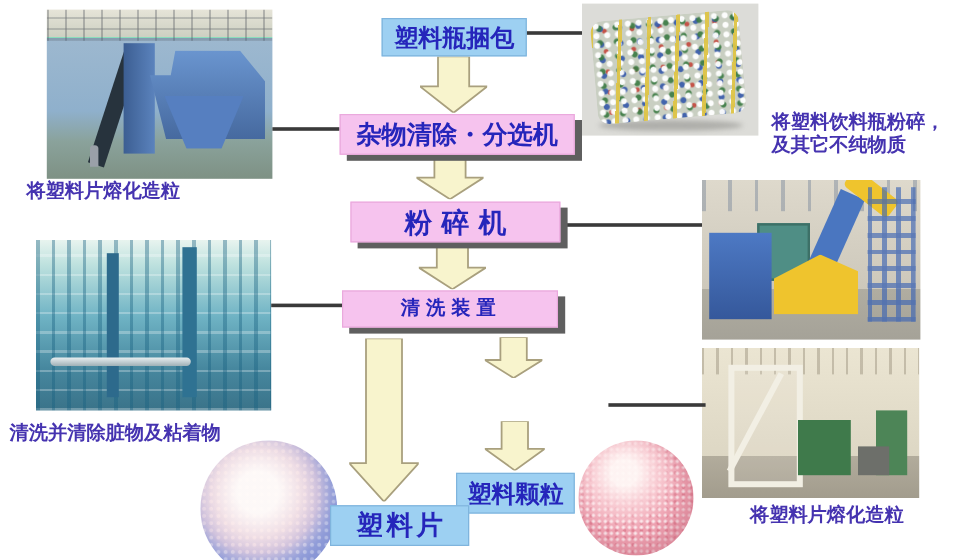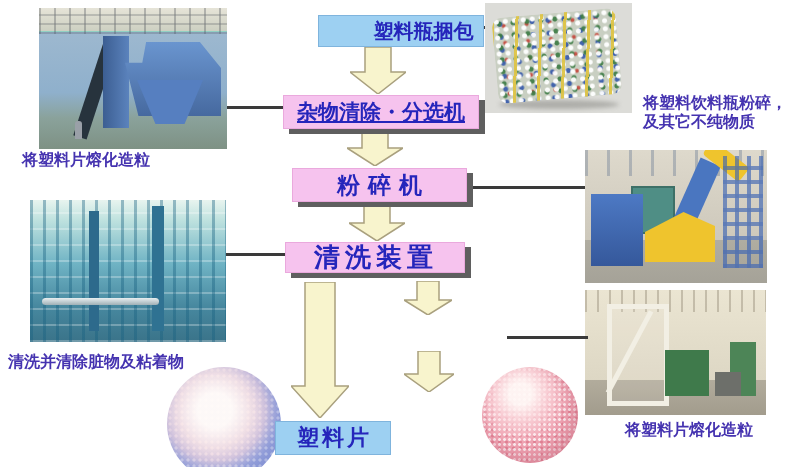--- a/index.html
+++ b/index.html
@@ -13,21 +13,20 @@
     font-weight:bold;color:var(--box-text,#2525bb);text-align:center;white-space:nowrap;
   }
   .process-box{
     background:var(--process-box,#f6c3ee);
     border:1px solid #eaa9dd;
     box-shadow:6px 5px 0 var(--shadow,#5f5f5f);
   }
   .io-box{
     background:var(--io-box,#9dd0f2);
     border:1px solid #7fb4dd;
-    padding-left:45px;
   }
   
   .arrow{position:absolute;}
   .arrow polygon{fill:var(--arrow-fill,#f8f4cd);stroke:var(--arrow-stroke,#a9a07e);stroke-width:1.5;}
   
   .connector{position:absolute;height:3px;background:var(--connector,#3a3a3a);}
   
   .caption{
     position:absolute;font-weight:bold;font-size:16px;line-height:19px;
     color:var(--caption-text,#4533b0);white-space:nowrap;
@@ -178,23 +177,24 @@
     <polygon points="14,0 44,0 44,104 58,104 29,136 0,104 14,104"></polygon>
   </svg>
   <svg class="arrow" style="left:404px;top:281px;" width="48" height="34">
     <polygon points="13,0 35,0 35,19 48,19 24,34 0,19 13,19"></polygon>
   </svg>
   <svg class="arrow" style="left:404px;top:351px;" width="50" height="41">
     <polygon points="14,0 36,0 36,23 50,23 25,41 0,23 14,23"></polygon>
   </svg>
 
   <div class="fbox io-box" style="left:318px;top:15px;width:119px;height:30px;font-size:20px;">塑料瓶捆包</div>
-  <div class="fbox process-box" style="left:283px;top:95px;width:194px;height:32px;font-size:21px;text-decoration:underline;">杂物清除・分选机</div>
+  <div class="fbox process-box" style="left:283px;top:95px;width:194px;height:32px;font-size:21px;">杂物清除・分选机</div>
   <div class="fbox process-box" style="left:292px;top:168px;width:175px;height:34px;font-size:23px;letter-spacing:8px;padding-left:8px;box-sizing:border-box;">粉碎机</div>
-  <div class="fbox process-box" style="left:285px;top:242px;width:180px;height:31px;font-size:26px;letter-spacing:5px;padding-left:2px;box-sizing:border-box;">清洗装置</div>
+  <div class="fbox process-box" style="left:285px;top:242px;width:180px;height:31px;font-size:16px;letter-spacing:5px;padding-left:2px;box-sizing:border-box;">清洗装置</div>
+  <div class="fbox io-box" style="left:380px;top:394px;width:97px;height:32px;font-size:20px;">塑料颗粒</div>
   <div class="fbox io-box" style="left:275px;top:421px;width:116px;height:34px;font-size:22px;letter-spacing:3px;padding-left:3px;box-sizing:border-box;">塑料片</div>
 
   <div class="caption" style="left:22px;top:150px;">
     <div>将塑料片熔化造粒</div>
   </div>
   <div class="caption" style="left:8px;top:352px;text-align:center;">清洗并清除脏物及粘着物</div>
   <div class="caption" style="left:643px;top:93px;">
     <div>将塑料饮料瓶粉碎，</div>
     <div>及其它不纯物质</div>
   </div>

